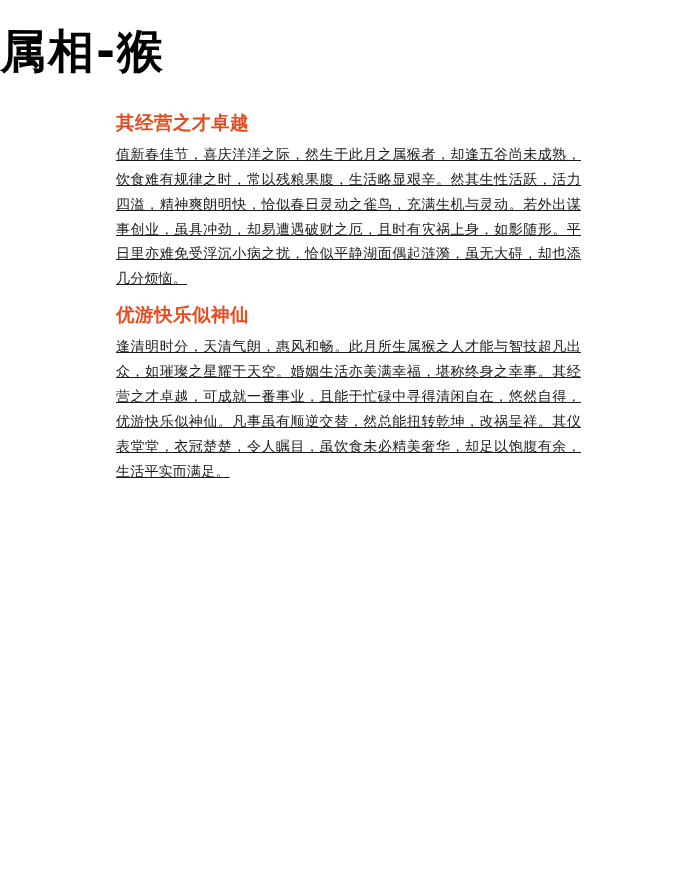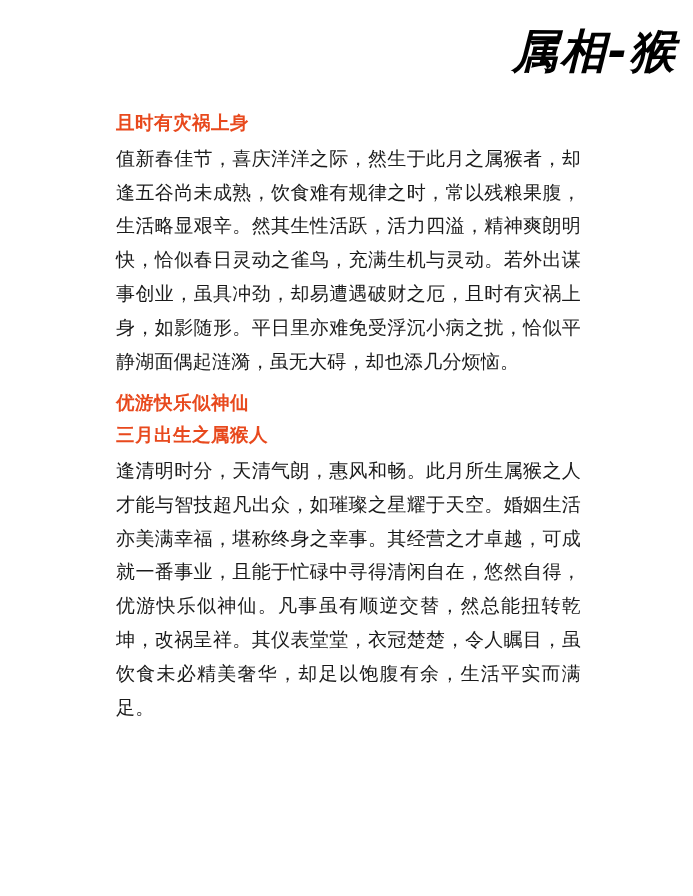--- a/index.html
+++ b/index.html
@@ -16,71 +16,70 @@
   }
   .page {
     width: 693px;
     height: 896px;
     box-sizing: border-box;
     padding: 0;
     position: relative;
     background: #ffffff;
   }
   .doc-title {
-    text-align: right;
+    text-align: left;
     font-size: 46px;
     font-weight: 700;
     letter-spacing: 2px;
     color: #000000;
     margin: 24px 16px 30px 0;
     line-height: 1.2;
-    font-style: italic;
   }
   .content {
     padding: 0 112px 0 116px;
     box-sizing: border-box;
   }
   .section {
     margin-bottom: 2px;
   }
   .section-heading {
     color: #e8491d;
     font-weight: 700;
     font-size: 18.5px;
     line-height: 1.55;
     margin: 0 0 4px 0;
     letter-spacing: 0.5px;
   }
   .section-body {
     color: #1a1a1a;
-    font-size: 19px;
+    font-size: 14px;
     line-height: 1.78;
     margin: 0 0 10px 0;
     text-align: justify;
     text-justify: inter-ideograph;
     letter-spacing: 0.2px;
+    text-decoration: underline;
   }
 </style>
 </head>
 <body>
 
 <div class="page">
 
   <h1 class="doc-title">属相-猴</h1>
 
   <div class="content">
 
     <div class="section">
-      <div class="section-heading">且时有灾祸上身</div>
+      <div class="section-heading">其经营之才卓越</div>
       <p class="section-body">值新春佳节，喜庆洋洋之际，然生于此月之属猴者，却逢五谷尚未成熟，饮食难有规律之时，常以残粮果腹，生活略显艰辛。然其生性活跃，活力四溢，精神爽朗明快，恰似春日灵动之雀鸟，充满生机与灵动。若外出谋事创业，虽具冲劲，却易遭遇破财之厄，且时有灾祸上身，如影随形。平日里亦难免受浮沉小病之扰，恰似平静湖面偶起涟漪，虽无大碍，却也添几分烦恼。</p>
     </div>
 
     <div class="section">
       <div class="section-heading">优游快乐似神仙</div>
     </div>
 
     <div class="section">
-      <div class="section-heading">三月出生之属猴人</div>
       <p class="section-body">逢清明时分，天清气朗，惠风和畅。此月所生属猴之人才能与智技超凡出众，如璀璨之星耀于天空。婚姻生活亦美满幸福，堪称终身之幸事。其经营之才卓越，可成就一番事业，且能于忙碌中寻得清闲自在，悠然自得，优游快乐似神仙。凡事虽有顺逆交替，然总能扭转乾坤，改祸呈祥。其仪表堂堂，衣冠楚楚，令人瞩目，虽饮食未必精美奢华，却足以饱腹有余，生活平实而满足。</p>
     </div>
 
   </div>
 </div>
 
 </body></html>

